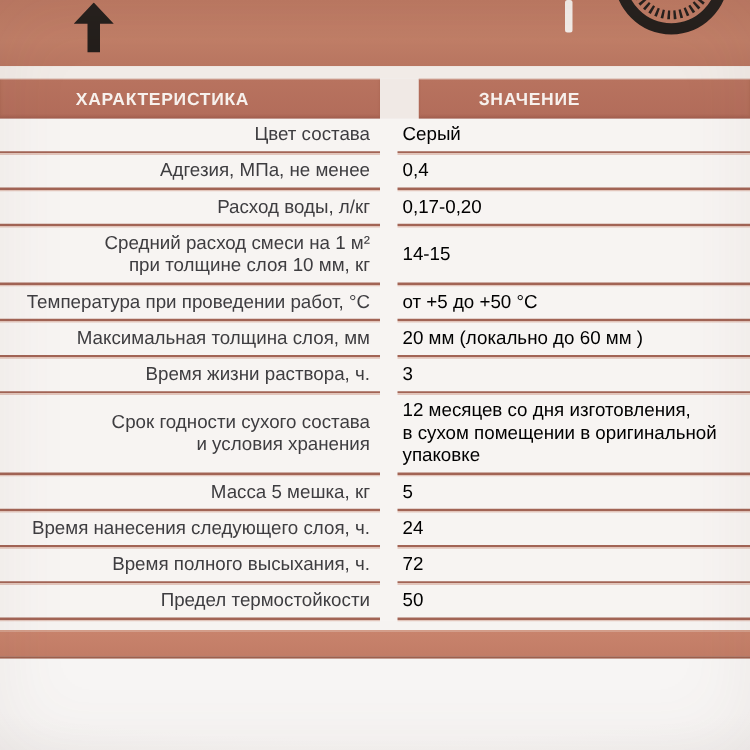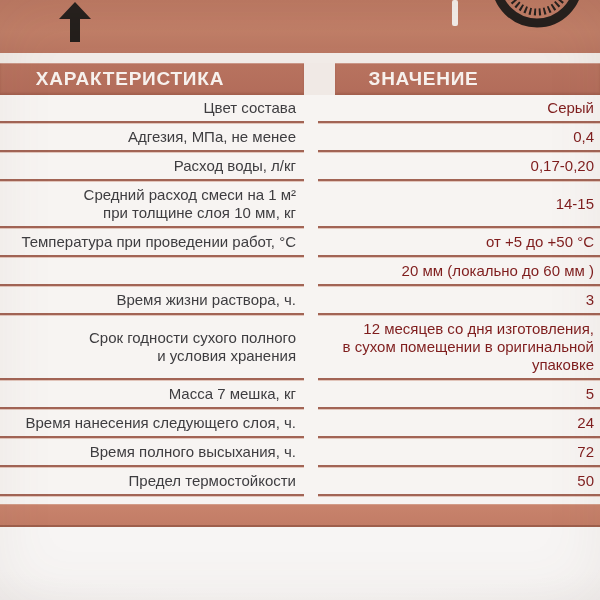--- a/index.html
+++ b/index.html
@@ -28,40 +28,40 @@
     position:absolute;top:53px;left:0;width:600px;height:10px;
     background:#f1ebe7;
   }
   
   .thead{
     position:absolute;top:63px;left:0;width:600px;height:32px;
     display:flex;background:#f0e9e5;
   }
   .th{
     background:linear-gradient(180deg,#b8735f 0%,#b26c5a 100%);
-    color:#f7f1ed;font-weight:bold;font-size:19px;letter-spacing:.04em;
+    color:#f7f1ed;font-weight:bold;font-size:14px;letter-spacing:.04em;
     display:flex;align-items:center;justify-content:center;
     box-shadow:inset 0 1px 0 rgba(255,255,255,.25), inset 0 -2px 2px rgba(90,40,30,.18);
   }
   .th-left{width:304px;padding-right:44px;box-sizing:border-box;}
   .th-right{flex:1;margin-left:31px;padding-right:88px;box-sizing:border-box;}
   
   .tbl{
     position:absolute;top:95px;left:0;width:600px;
     background:#f7f4f2;
   }
   .row{display:flex;align-items:center;padding:4px 0;}
   .cell-label{
     width:304px;box-sizing:border-box;padding-right:8px;
     text-align:right;font-size:15px;line-height:18px;color:#3e3d40;
     white-space:pre-line;
   }
   .cell-value{
     flex:1;box-sizing:border-box;margin-left:14px;padding:0 6px 0 4px;
-    text-align:right;font-size:15px;line-height:18px;color:#7f1d1d;
+    text-align:left;font-size:15px;line-height:18px;color:#000000;
     white-space:pre-line;
   }
   .sep{display:flex;height:3px;}
   .sep span{display:block;height:3px;
     background:linear-gradient(180deg,#a26455 0%,#a26455 55%,#e2c5bb 55%,#e2c5bb 100%);}
   .sep .s-left{width:304px;}
   .sep .s-gap{width:14px;background:transparent;height:3px;}
   .sep .s-right{flex:1;}
   
   .bottom-band{
@@ -150,53 +150,54 @@
         <div class="cell-label">Температура при проведении работ, °C</div>
         <div class="cell-value">от +5 до +50 °C</div>
       </div>
       <div class="sep">
         <span class="s-left"></span>
         <span class="s-gap"></span>
         <span class="s-right"></span>
       </div>
 
       <div class="row">
+        <div class="cell-label">Максимальная толщина слоя, мм</div>
         <div class="cell-value">20 мм  (локально до 60 мм )</div>
       </div>
       <div class="sep">
         <span class="s-left"></span>
         <span class="s-gap"></span>
         <span class="s-right"></span>
       </div>
 
       <div class="row">
         <div class="cell-label">Время жизни раствора, ч.</div>
         <div class="cell-value">3</div>
       </div>
       <div class="sep">
         <span class="s-left"></span>
         <span class="s-gap"></span>
         <span class="s-right"></span>
       </div>
 
       <div class="row">
-        <div class="cell-label">Срок годности сухого полного
+        <div class="cell-label">Срок годности сухого состава
 и условия хранения</div>
         <div class="cell-value">12 месяцев со дня изготовления,
 в сухом помещении в оригинальной
 упаковке</div>
       </div>
       <div class="sep">
         <span class="s-left"></span>
         <span class="s-gap"></span>
         <span class="s-right"></span>
       </div>
 
       <div class="row">
-        <div class="cell-label">Масса 7 мешка, кг</div>
+        <div class="cell-label">Масса 5 мешка, кг</div>
         <div class="cell-value">5</div>
       </div>
       <div class="sep">
         <span class="s-left"></span>
         <span class="s-gap"></span>
         <span class="s-right"></span>
       </div>
 
       <div class="row">
         <div class="cell-label">Время нанесения следующего слоя, ч.</div>

